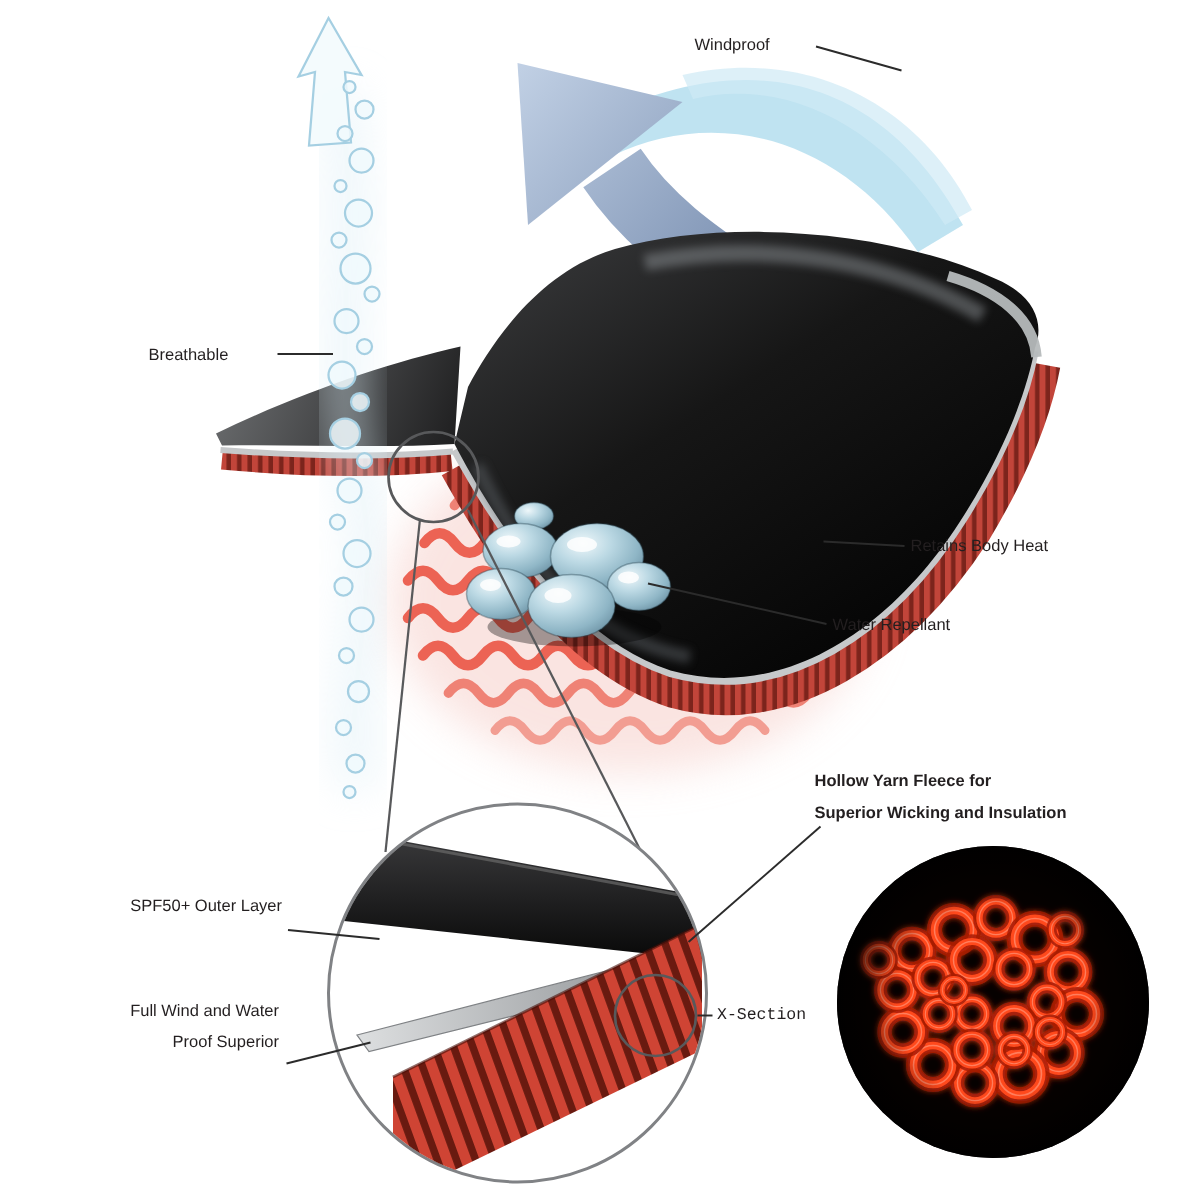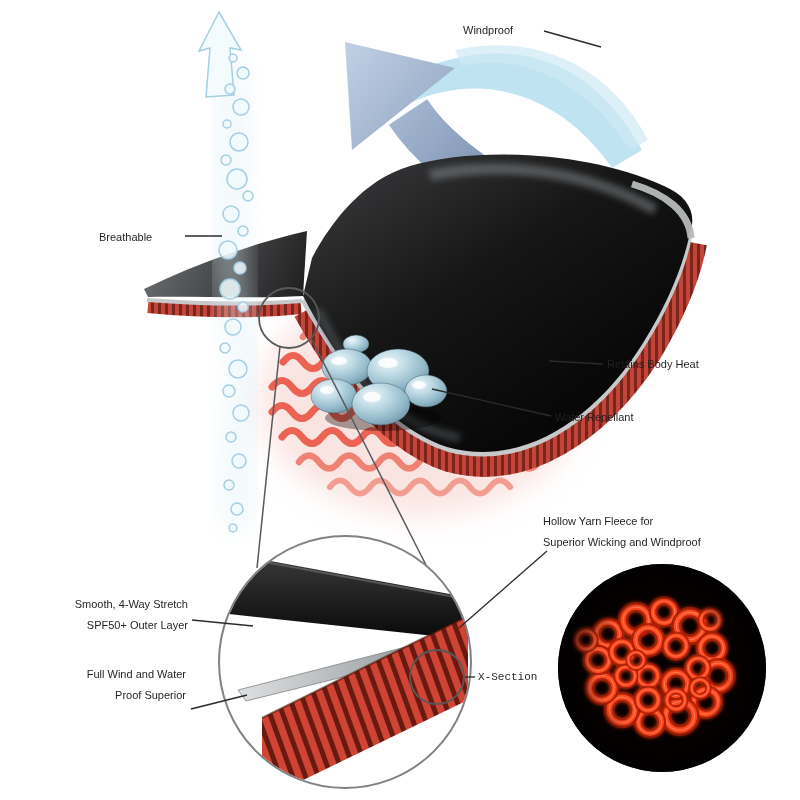--- a/index.html
+++ b/index.html
@@ -10,21 +10,21 @@
   .art{position:absolute;left:0;top:0;}
   .label{
     position:absolute;color:#231f20;font-size:11px;line-height:21px;
     white-space:nowrap;
   }
   .label.right{text-align:right;}
   #lbl-windproof{left:463px;top:20px;}
   #lbl-breathable{left:99px;top:227px;}
   #lbl-retains{left:607px;top:354px;}
   #lbl-water{left:555px;top:407px;}
-  #lbl-hollow{left:543px;top:511px;}
+  #lbl-hollow{left:543px;top:511px;font-weight:bold;}
   #lbl-outer{left:8px;top:594px;width:180px;}
   #lbl-membrane{left:8px;top:664px;width:178px;}
   #lbl-xsection{left:478px;top:667px;font-family:Liberation Mono, monospace;}
 </style>
 </head>
 <body>
 
 <div class="canvas">
 
 <svg class="art" width="800" height="800" viewBox="0 0 800 800">
@@ -248,25 +248,24 @@
 <div class="label" id="lbl-windproof">Windproof</div>
 
 <div class="label" id="lbl-breathable">Breathable</div>
 
 <div class="label" id="lbl-retains">Retains Body Heat</div>
 
 <div class="label" id="lbl-water">Water Repellant</div>
 
 <div class="label" id="lbl-hollow">
   <div>Hollow Yarn Fleece for</div>
-  <div>Superior Wicking and Windproof</div>
+  <div>Superior Wicking and Insulation</div>
 </div>
 
 <div class="label right" id="lbl-outer">
-  <div>Smooth, 4-Way Stretch</div>
   <div>SPF50+ Outer Layer</div>
 </div>
 
 <div class="label right" id="lbl-membrane">
   <div>Full Wind and Water</div>
   <div>Proof Superior</div>
 </div>
 
 <div class="label" id="lbl-xsection">X-Section</div>
 

